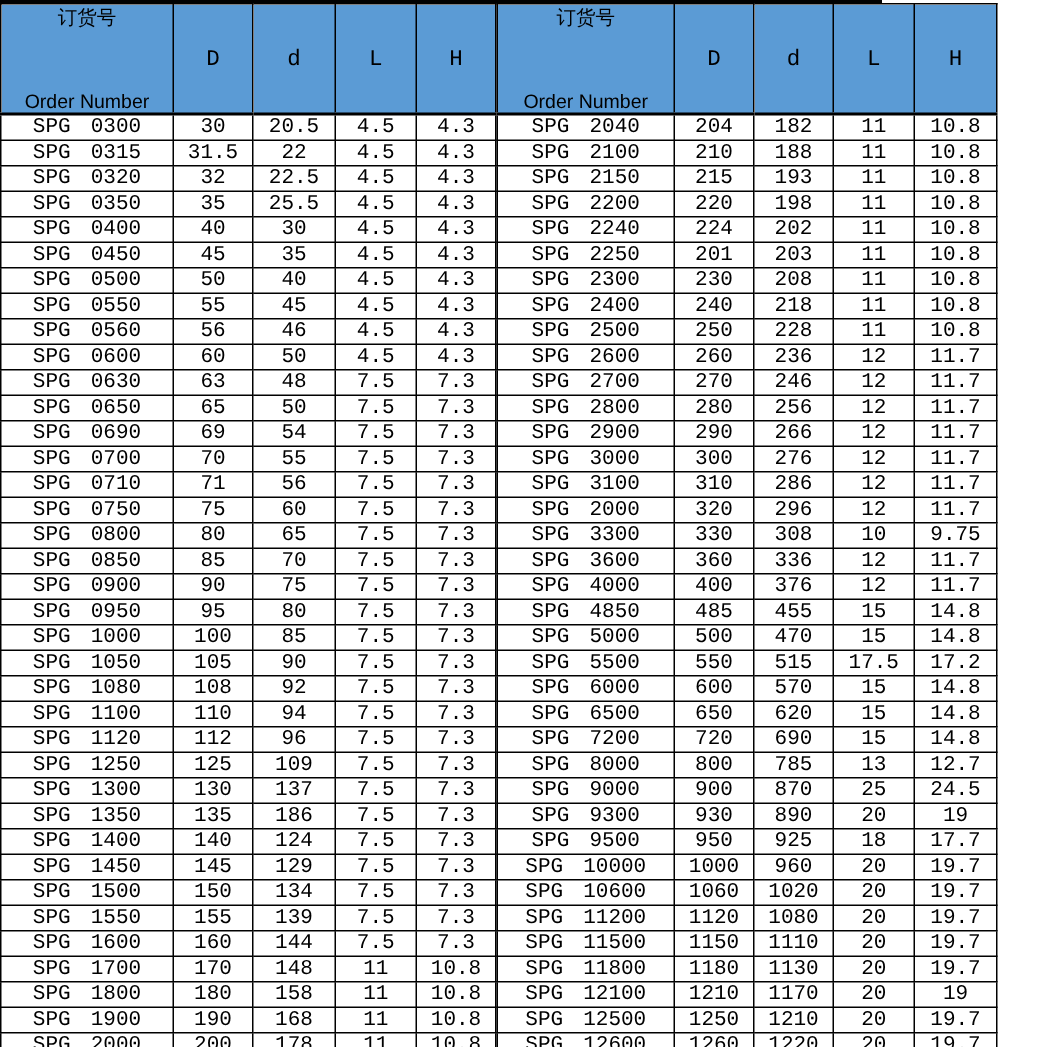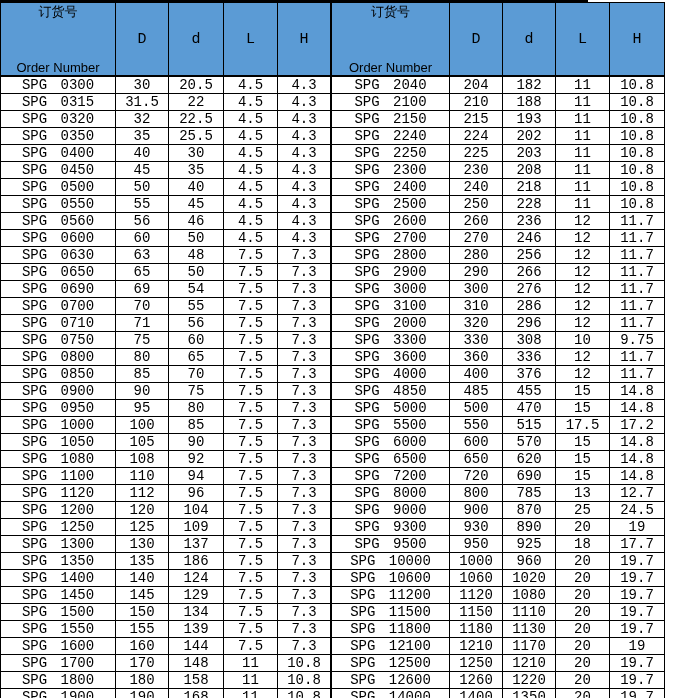--- a/index.html
+++ b/index.html
@@ -261,27 +261,20 @@
           <td>7.3</td>
         </tr>
         <tr>
           <td class="order">SPG 1120</td>
           <td>112</td>
           <td>96</td>
           <td>7.5</td>
           <td>7.3</td>
         </tr>
         <tr>
-          <td class="order">SPG 1200</td>
-          <td>120</td>
-          <td>104</td>
-          <td>7.5</td>
-          <td>7.3</td>
-        </tr>
-        <tr>
           <td class="order">SPG 1250</td>
           <td>125</td>
           <td>109</td>
           <td>7.5</td>
           <td>7.3</td>
         </tr>
         <tr>
           <td class="order">SPG 1300</td>
           <td>130</td>
           <td>137</td>
@@ -524,29 +517,36 @@
           <td>10.8</td>
         </tr>
         <tr>
           <td class="order">SPG 2150</td>
           <td>215</td>
           <td>193</td>
           <td>11</td>
           <td>10.8</td>
         </tr>
         <tr>
+          <td class="order">SPG 2200</td>
+          <td>220</td>
+          <td>198</td>
+          <td>11</td>
+          <td>10.8</td>
+        </tr>
+        <tr>
           <td class="order">SPG 2240</td>
           <td>224</td>
           <td>202</td>
           <td>11</td>
           <td>10.8</td>
         </tr>
         <tr>
           <td class="order">SPG 2250</td>
-          <td>225</td>
+          <td>201</td>
           <td>203</td>
           <td>11</td>
           <td>10.8</td>
         </tr>
         <tr>
           <td class="order">SPG 2300</td>
           <td>230</td>
           <td>208</td>
           <td>11</td>
           <td>10.8</td>

